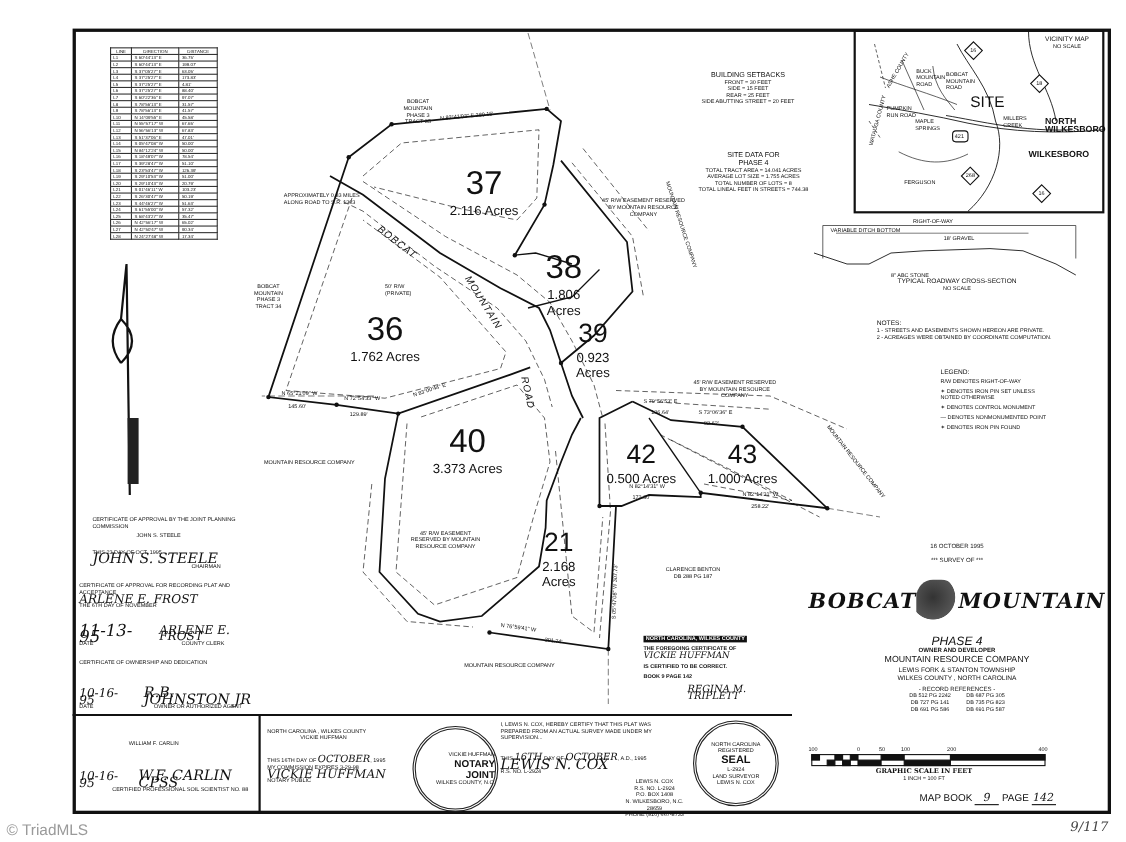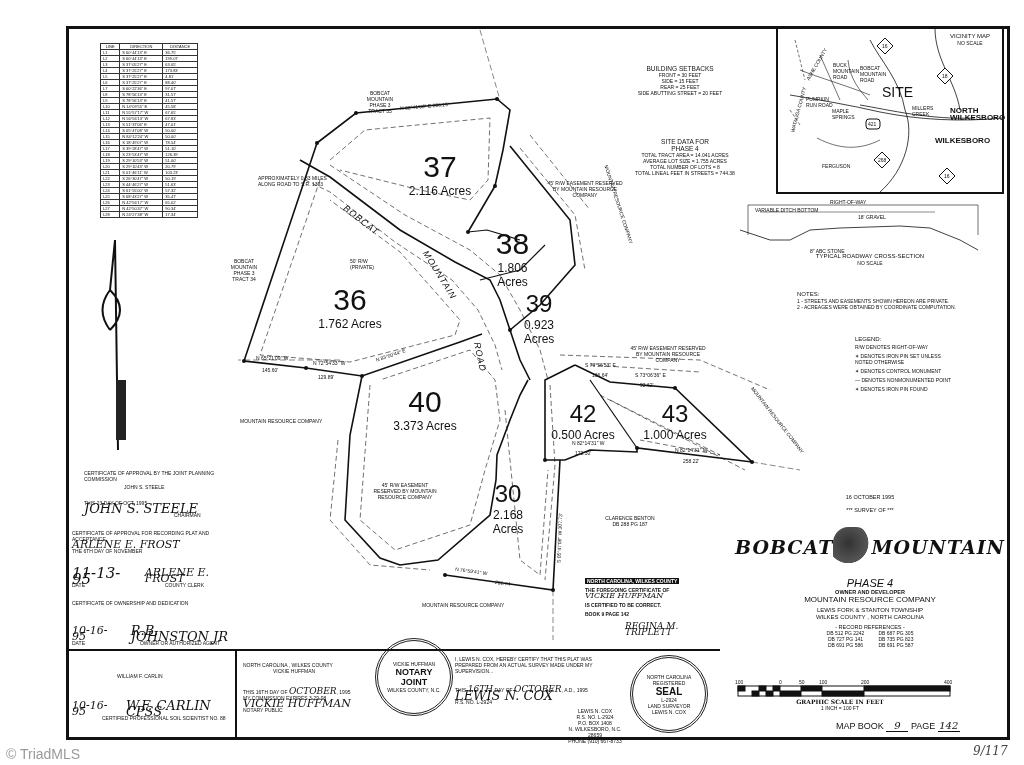--- a/index.html
+++ b/index.html
@@ -418,21 +418,21 @@
 </div>
 <div class="abs center" style="left:548px;top:400px;width:70px;">
   <div class="lot-num" style="font-size:24px;">42</div>
   <div class="lot-acre">0.500 Acres</div>
 </div>
 <div class="abs center" style="left:630px;top:400px;width:90px;">
   <div class="lot-num" style="font-size:24px;">43</div>
   <div class="lot-acre">1.000 Acres</div>
 </div>
 <div class="abs center" style="left:478px;top:480px;width:60px;">
-  <div class="lot-num" style="font-size:24px;">30</div>
+  <div class="lot-num" style="font-size:24px;">21</div>
   <div class="lot-acre" style="width:46px;margin:0 auto;">2.168 Acres</div>
 </div>
 
 <div class="abs tiny" style="left:84px;top:470px;width:160px;">
   <div>CERTIFICATE OF APPROVAL BY THE JOINT PLANNING COMMISSION</div>
   <div style="padding-left:40px;margin-top:2px;">JOHN S. STEELE</div>
   <div style="margin-top:10px;">THIS <span>23</span> DAY OF <span>Oct</span>, <span>1995</span></div>
   <div class="sig">John S. Steele</div>
   <div style="padding-left:90px;">CHAIRMAN</div>
 </div>
@@ -470,21 +470,21 @@
 </div>
 
 <div class="abs tiny" style="left:243px;top:662px;width:120px;">
   <div>NORTH CAROLINA , WILKES COUNTY</div>
   <div style="padding-left:30px;">VICKIE HUFFMAN</div>
   <div style="margin-top:14px;">THIS <span>16th</span> DAY OF <span class="sig" style="font-size:9px;">October</span>, <span>1995</span></div>
   <div>MY COMMISSION EXPIRES <span>3-29-98</span></div>
   <div class="sig" style="font-size:11px;">Vickie Huffman</div>
   <div>NOTARY PUBLIC</div>
 </div>
-<div class="abs seal" style="left:375px;top:638px;width:72px;height:72px;">
+<div class="abs seal" style="left:375px;top:660px;width:72px;height:72px;align-items:flex-end;">
   <div class="tiny">VICKIE HUFFMAN</div>
   <div style="font-size:9px;font-weight:bold;">NOTARY</div>
   <div style="font-size:9px;font-weight:bold;">JOINT</div>
   <div class="tiny">WILKES COUNTY, N.C.</div>
 </div>
 
 <div class="abs tiny" style="left:455px;top:656px;width:150px;">
   <div style="height:30px;">I, <span>LEWIS N. COX</span>, HEREBY CERTIFY THAT THIS PLAT WAS PREPARED FROM AN ACTUAL SURVEY MADE UNDER MY SUPERVISION...</div>
   <div>THIS <span class="sig" style="font-size:9px;">16th</span> DAY OF <span class="sig" style="font-size:9px;">October</span>, A.D., <span>1995</span></div>
   <div class="sig" style="font-size:13px;">Lewis N. Cox</div>

